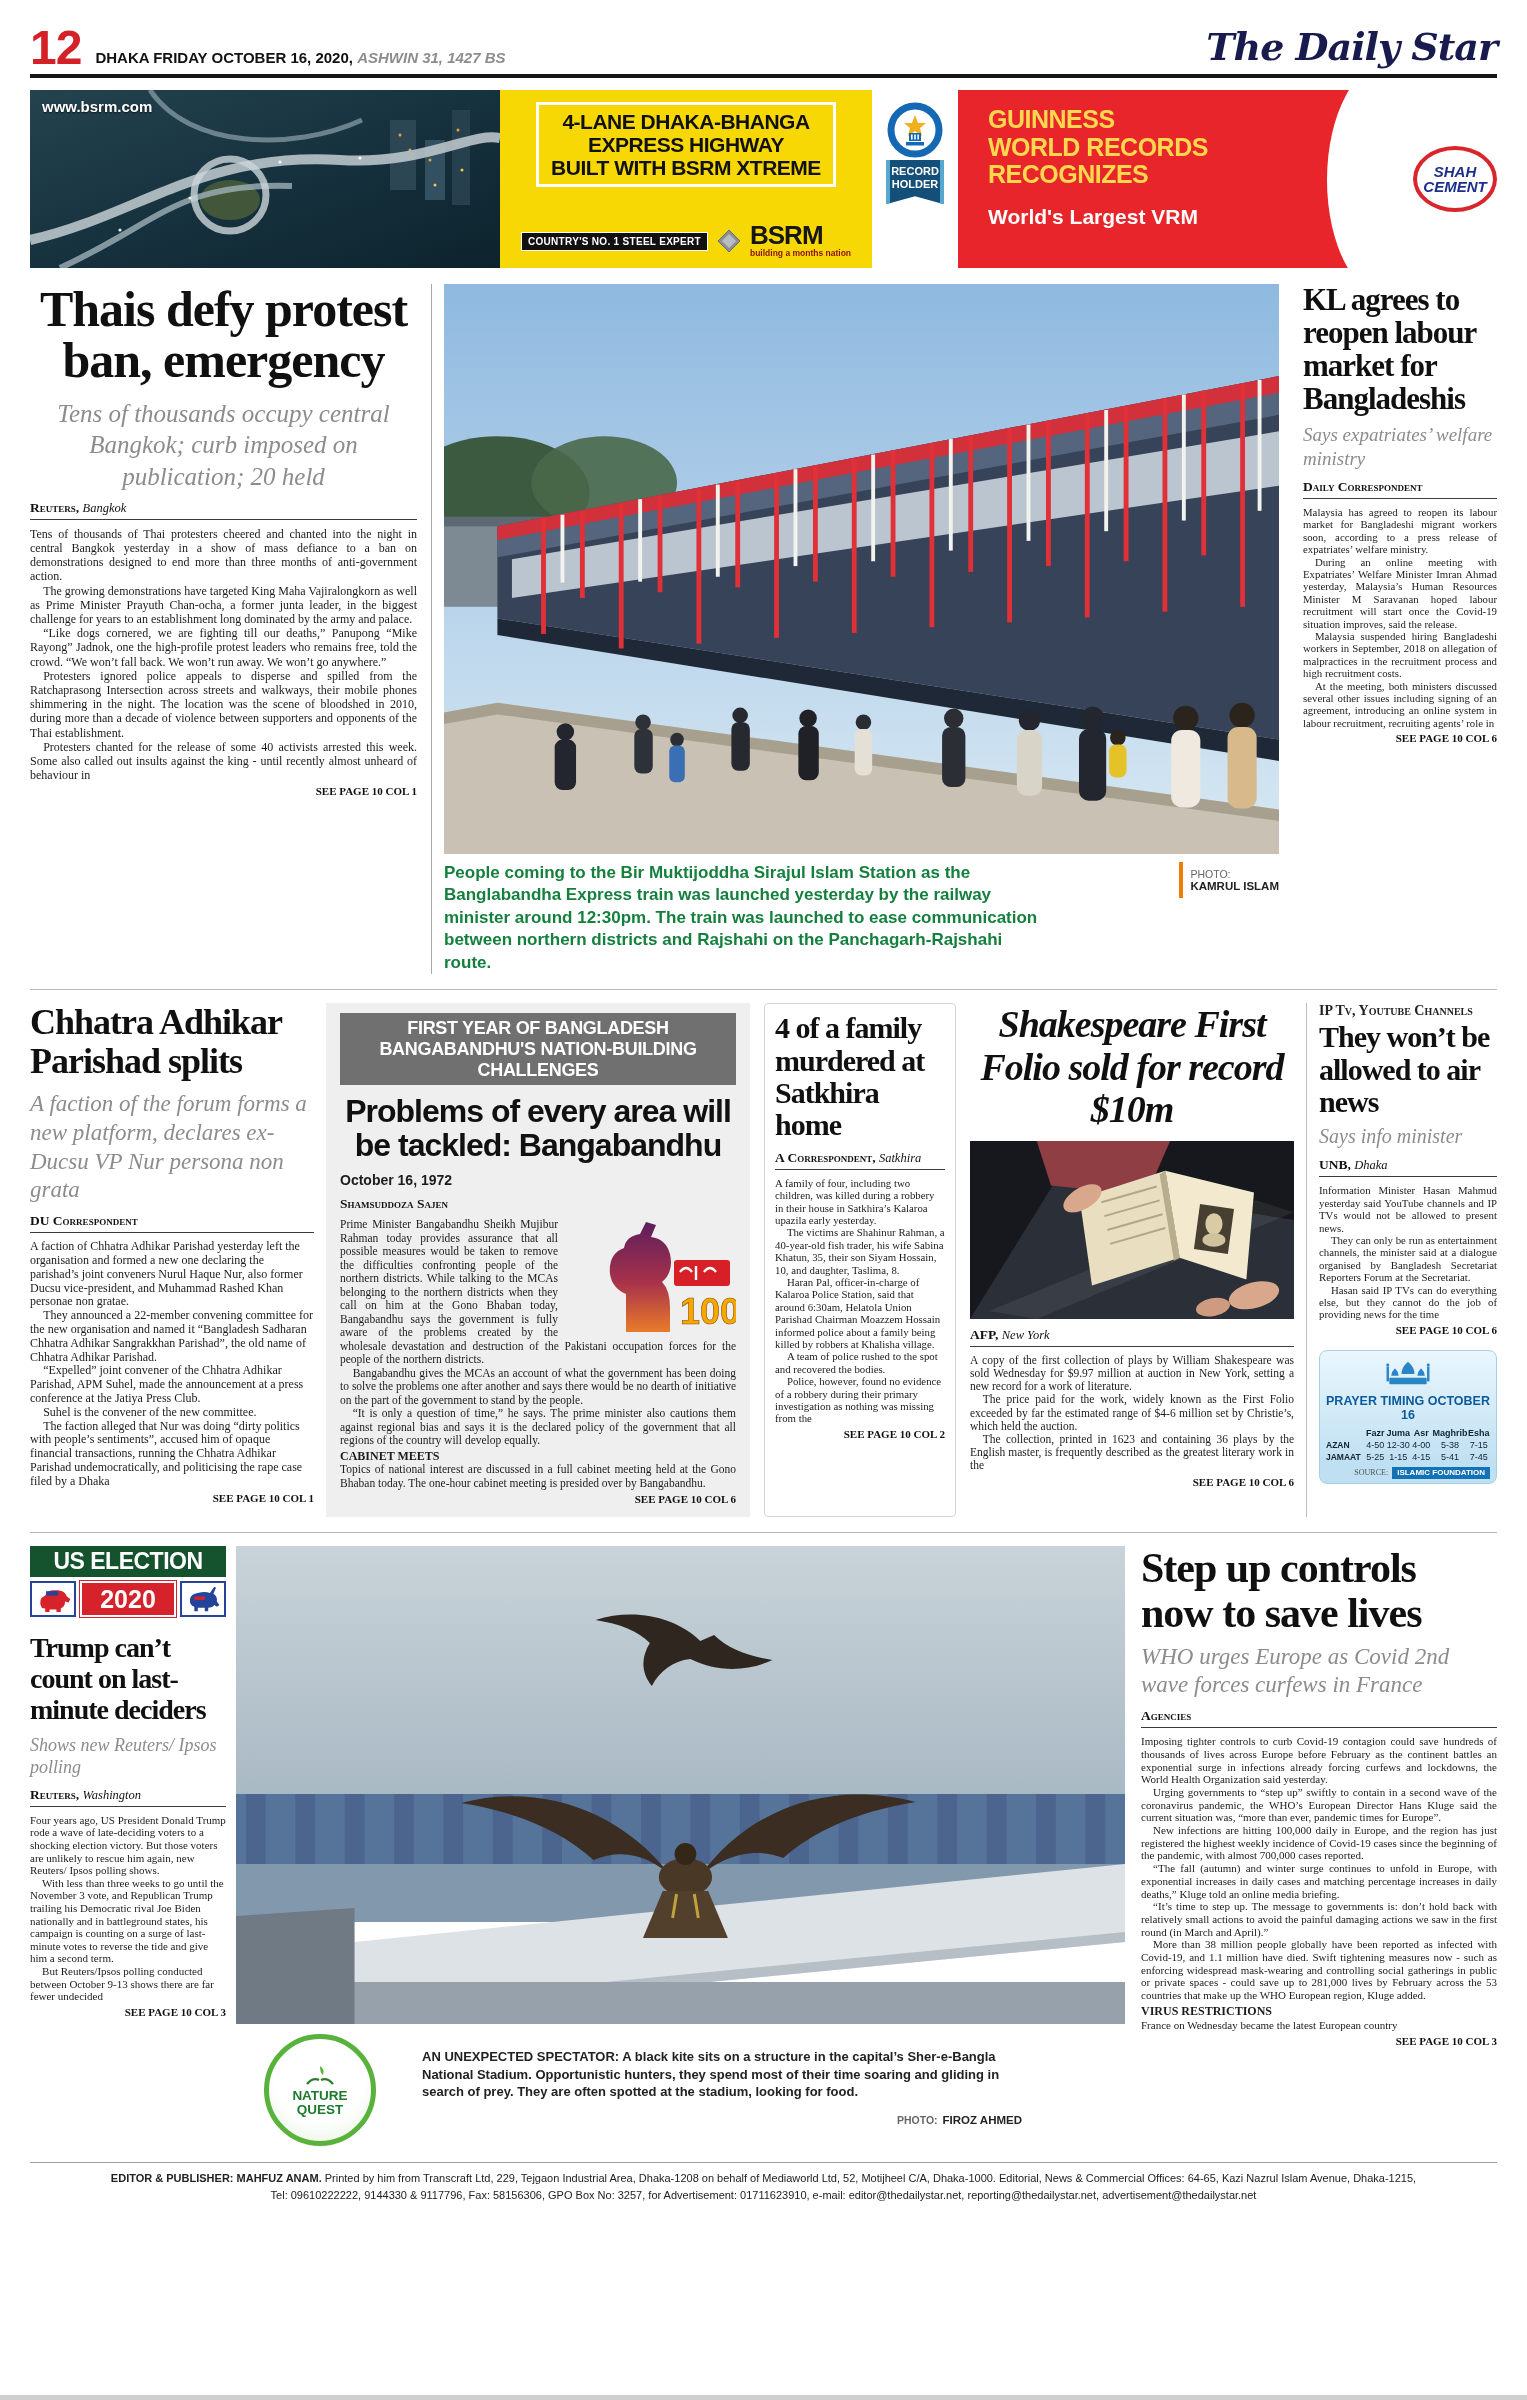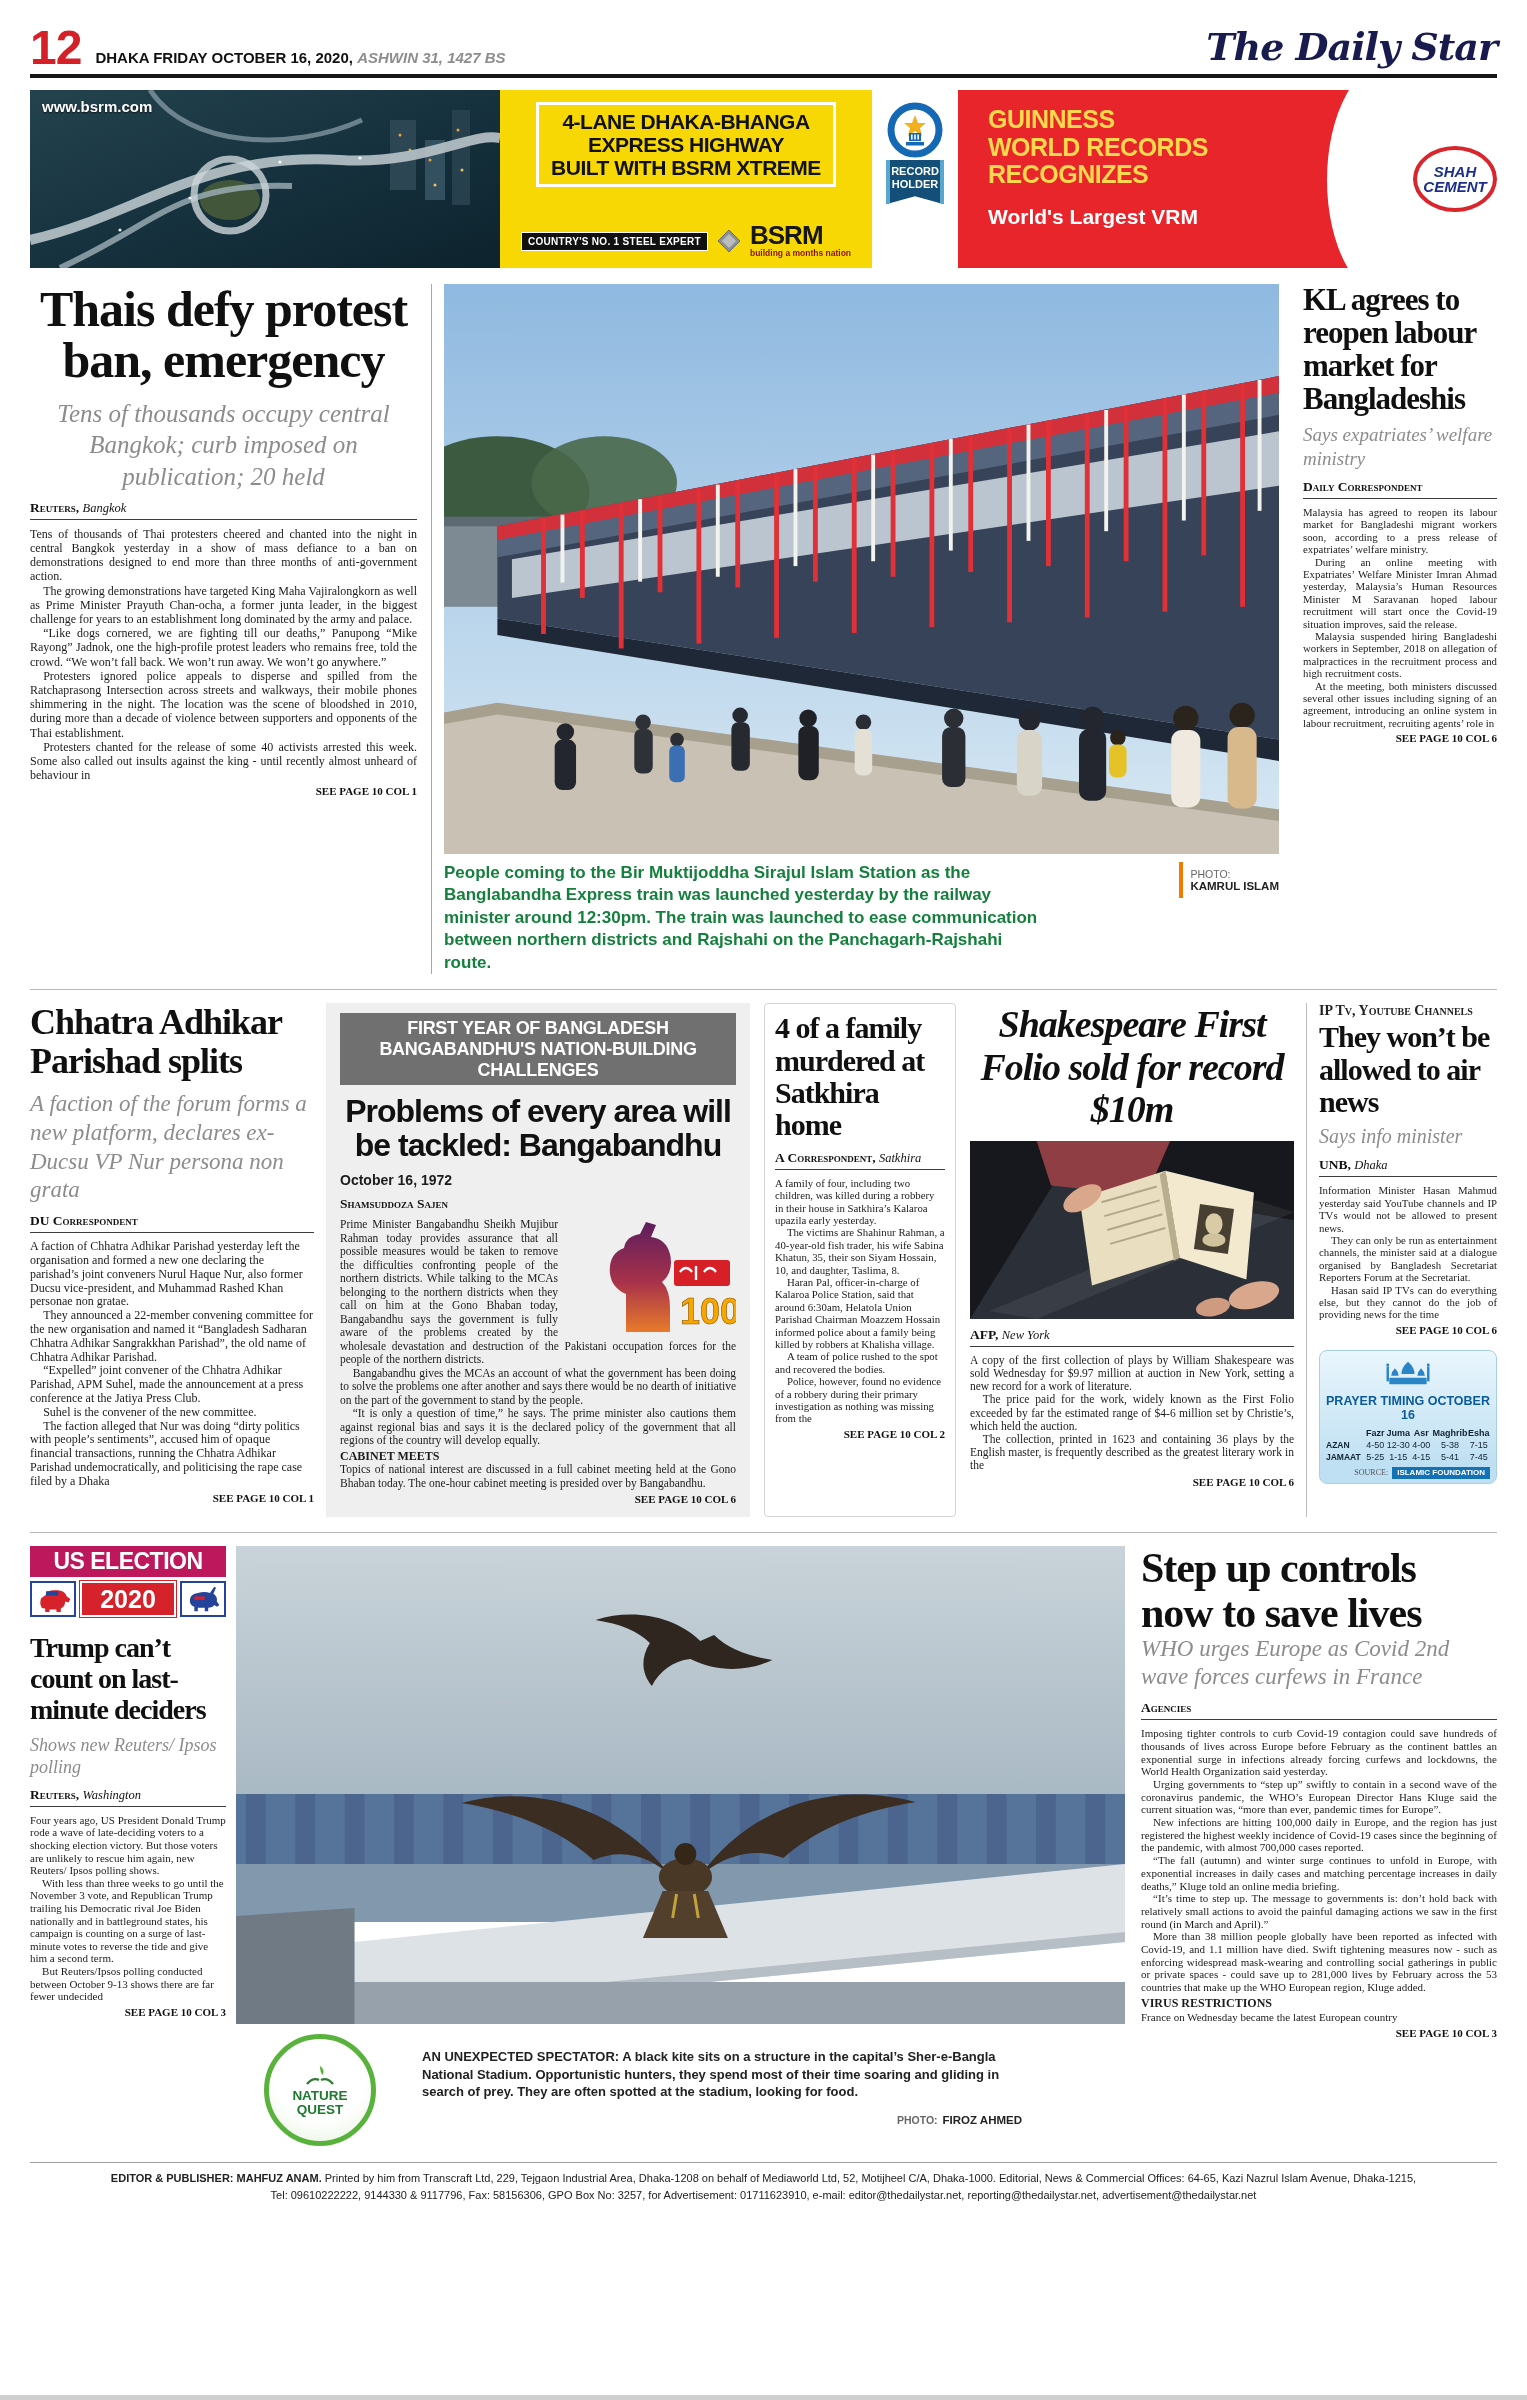--- a/index.html
+++ b/index.html
@@ -103,39 +103,39 @@
   .p-grid { display:grid; grid-template-columns:38px repeat(5,1fr); font-family:"Liberation Sans",sans-serif; font-size:9px; margin-top:5px; color:#123; align-items:center; }
   .p-grid .p-h { font-weight:bold; }
   .p-grid .p-l { font-weight:bold; text-align:left; font-size:8.5px; }
   .p-grid span { padding:1px 0; }
   .p-src { display:flex; justify-content:flex-end; align-items:center; gap:4px; margin-top:4px; padding-bottom:4px; }
   .p-src .lab { font-family:Liberation Serif, serif; font-size:8px; color:#555; }
   .p-src .nam { background:#1372b5; color:#fff; font-family:"Liberation Sans",sans-serif; font-weight:bold; font-size:8px; padding:1.5px 5px; }
 
   
   .col-us { width:206px; padding-right:10px; }
-  .us-title { background:#be185d; color:#fff; font-family:"Liberation Sans",sans-serif; font-weight:bold; font-size:23px; text-align:center; padding:2px 0; letter-spacing:-0.5px; }
+  .us-title { background:#14532d; color:#fff; font-family:"Liberation Sans",sans-serif; font-weight:bold; font-size:23px; text-align:center; padding:2px 0; letter-spacing:-0.5px; }
   .us-row { display:flex; gap:4px; margin-top:4px; }
   .party { width:46px; height:36px; border:2px solid #24449c; background:#fff; display:flex; align-items:center; justify-content:center; }
   .year { flex:1; background:#d6222a; border:2px solid #fff; outline:1px solid #d6222a; color:#fff; font-family:"Liberation Sans",sans-serif; font-weight:bold; font-size:25px; text-align:center; line-height:32px; }
   .col-us h2 { font-size:28px; line-height:1.1; margin-top:16px; }
   .col-us .standfirst { font-size:18px; margin-top:8px; }
   .col-us .body-txt { font-size:11px; line-height:12.6px; text-align:left; }
   .col-bird { flex:1; margin-right:16px; }
   .photo-bird { width:100%; height:478px; }
   .photo-bird svg { display:block; width:100%; height:100%; }
   .bird-cap-row { display:flex; margin-top:10px; align-items:flex-start; }
   .nq-logo { width:112px; height:112px; border-radius:50%; border:5px solid #58b23c; background:radial-gradient(circle at 50% 35%, #ffffff 55%, #e4f3dc); margin-left:28px; flex:none; display:flex; flex-direction:column; align-items:center; justify-content:center; gap:3px; }
   .nq-text { color:#1d7a2f; font-family:"Liberation Sans",sans-serif; font-weight:bold; font-size:13.5px; text-align:center; line-height:1; }
   .bird-cap { margin-left:46px; max-width:600px; font-family:"Liberation Sans",sans-serif; font-weight:bold; font-size:13px; line-height:1.34; color:#222; padding-top:14px; }
   .bird-credit { text-align:right; margin-top:10px; }
   .bird-credit .credit-label { margin-right:5px; }
   .col-step { width:356px; }
   .col-step h2 { font-size:42px; line-height:1.05; }
-  .col-step .standfirst { font-size:23px; margin-top:0; }
+  .col-step .standfirst { font-size:23px; margin-top:8px; }
   .col-step .body-txt { font-size:11px; line-height:12.7px; }
 
   
   .footer { border-top:1px solid #9e9e9e; margin:16px 30px 0; padding-top:7px; text-align:center; font-family:"Liberation Sans",sans-serif; font-size:11px; color:#222; line-height:1.5; }
   .footer b { font-weight:bold; }
   .page::after { content:""; position:absolute; left:0; right:0; bottom:0; height:5px; background:#cfcfcf; }
 </style>
 </head>
 <body>
 

